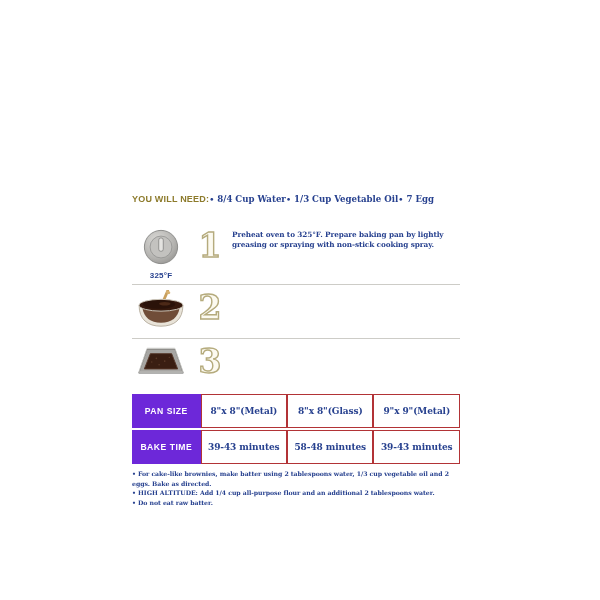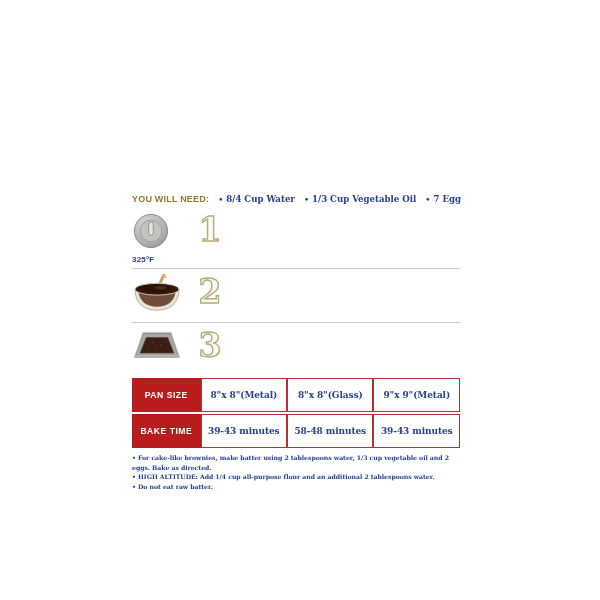--- a/index.html
+++ b/index.html
@@ -4,31 +4,31 @@
 <style>
   html,body{margin:0;padding:0;}
   body{
     width:600px;height:600px;background:#ffffff;position:relative;
     font-family:"DejaVu Serif", serif;
     -webkit-font-smoothing:antialiased;
   }
   .panel{position:absolute;left:132px;top:194px;width:328px;}
 
   
-  .ywn{display:flex;align-items:flex-end;gap:9px;margin-bottom:7px;white-space:nowrap;}
+  .ywn{display:flex;align-items:flex-end;margin-bottom:23px;white-space:nowrap;}
   .ywn-label{
     font-family:"Liberation Sans",sans-serif;font-weight:bold;font-size:9px;
     color:#8d7b2c;letter-spacing:.2px;
   }
   .ywn-item{display:flex;align-items:baseline;gap:3px;color:#27418f;font-weight:bold;font-size:8.6px;}
   .ywn-item .bullet{font-size:8px;}
 
   
   .step{display:flex;align-items:flex-start;min-height:42px;}
-  .icon-col{width:58px;display:flex;flex-direction:column;align-items:flex-start;flex:none;padding-top:1px;}
+  .icon-col{width:58px;display:flex;flex-direction:column;align-items:center;flex:none;padding-top:1px;}
   .dial-caption{
     font-family:"Liberation Sans",sans-serif;font-weight:bold;font-size:8px;
     color:#27418f;margin-top:1px;letter-spacing:.2px;
   }
   .num-col{
     width:40px;flex:none;text-align:center;
     font-family:"DejaVu Serif",serif;font-weight:bold;font-size:33px;line-height:0.95;
     color:#fcfaf0;-webkit-text-stroke:1.4px #b5ab7d;
     text-shadow:0 0 0 #b5ab7d;
     padding-top:3px;
@@ -37,21 +37,21 @@
     flex:1;color:#27418f;font-weight:bold;font-size:7.3px;line-height:1.4;
     letter-spacing:-0.1px;padding-top:3px;padding-left:2px;
   }
   .divider{border-top:1px solid #cdccc7;margin:4px 0 4px 0;height:0;}
 
   
   table.bake{
     width:100%;margin-top:7px;border-collapse:separate;border-spacing:0 2px;
   }
   table.bake th{
-    background:#b91c1c;color:#ffffff;font-family:"Liberation Sans",sans-serif;
+    background:#6d28d9;color:#ffffff;font-family:"Liberation Sans",sans-serif;
     font-size:8.6px;font-weight:bold;letter-spacing:.5px;width:70px;padding:12px 0;
   }
   table.bake td{
     border:1px solid #b23336;color:#27418f;font-weight:bold;font-size:9px;
     text-align:center;padding:2px 0;width:86px;letter-spacing:-0.1px;
   }
 
   
   .footnotes{margin-top:3px;color:#27418f;font-weight:bold;font-size:6.2px;line-height:1.55;letter-spacing:-0.05px;}
 </style>
@@ -88,20 +88,21 @@
             </radialGradient>
           </defs>
           <circle cx="20" cy="20" r="17.5" fill="url(#dialg)" stroke="#8a8a88" stroke-width="1"></circle>
           <circle cx="20" cy="20" r="11.5" fill="#c3c2bf" stroke="#8f8f8d" stroke-width="0.8"></circle>
           <rect x="17.6" y="10.5" width="4.8" height="14" rx="2.2" fill="#e4e3e0" stroke="#7f7f7d" stroke-width="0.8"></rect>
         </svg>
       </span>
       <span class="dial-caption">325°F</span>
     </div>
     <div class="num-col">1</div>
+    <div class="step-text">Preheat oven to 325°F. Prepare baking pan by lightly greasing or spraying with non-stick cooking spray.</div>
   </div>
 
   <div class="divider"></div>
 
   <div class="step">
     <div class="icon-col">
       <span>
         <svg width="50" height="40" viewBox="0 0 52 42">
           <path d="M33 1 L27 15" stroke="#c9a05e" stroke-width="3" stroke-linecap="round"></path>
           <ellipse cx="33.5" cy="2.5" rx="2.4" ry="1.6" fill="#d8b272" transform="rotate(25 33.5 2.5)"></ellipse>

